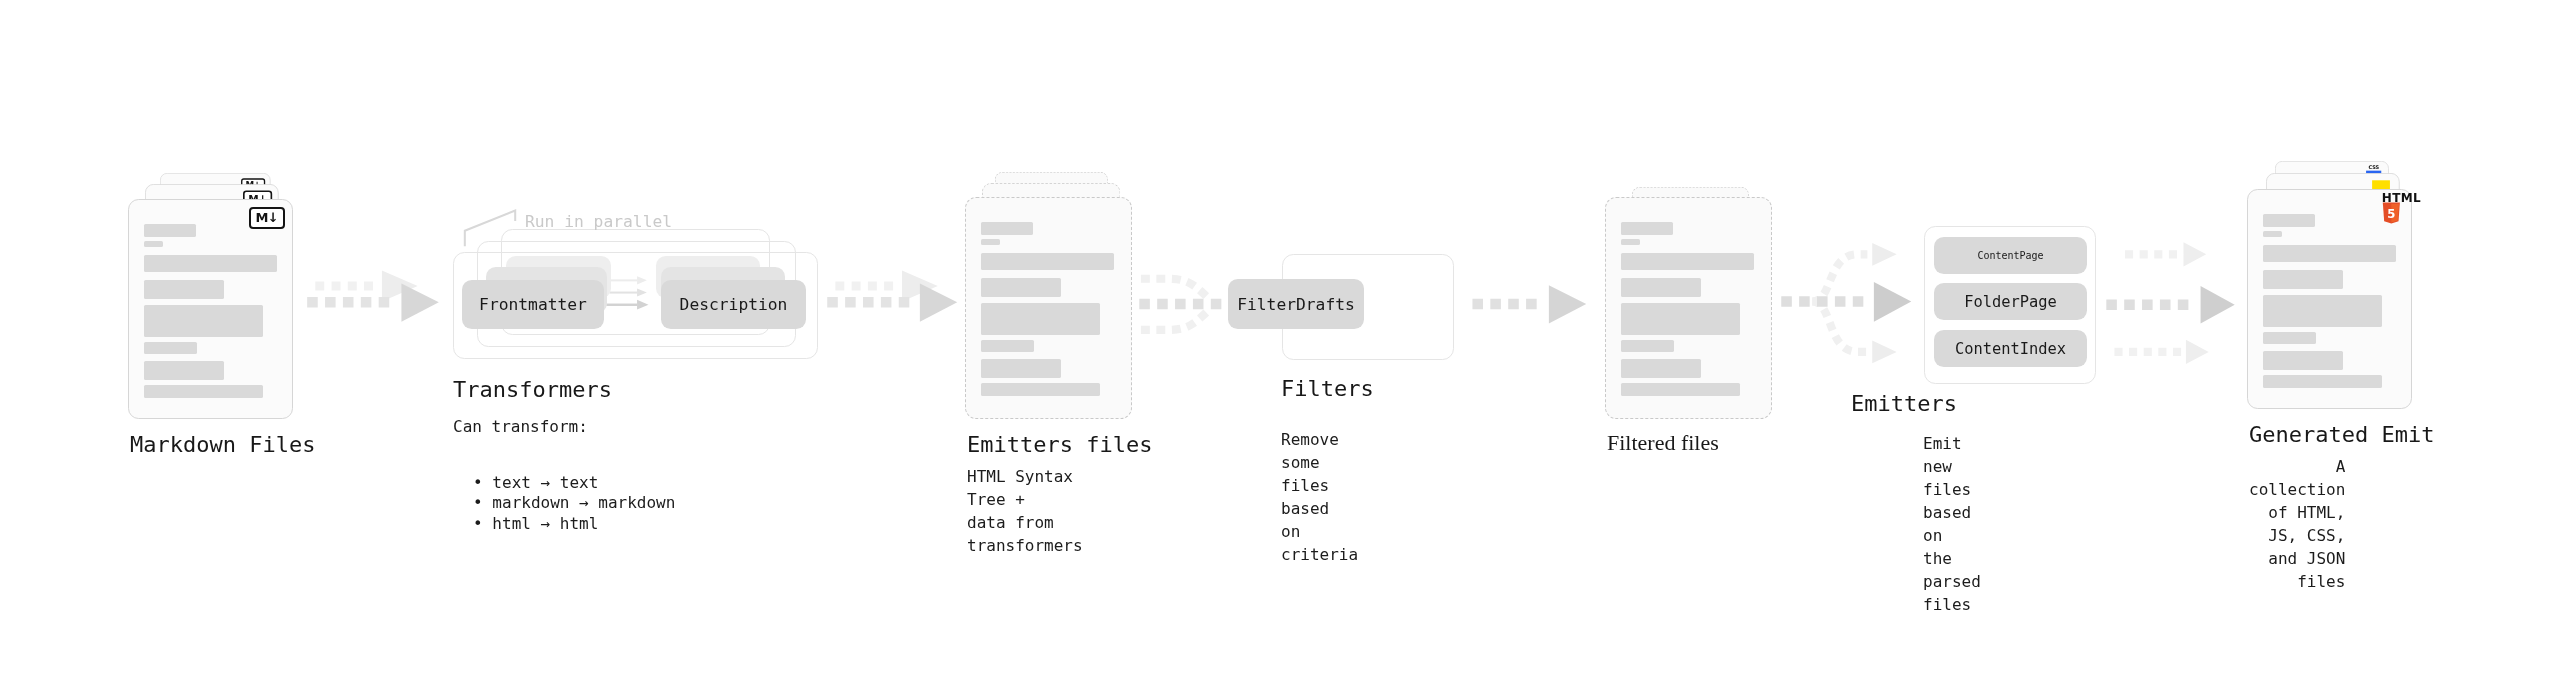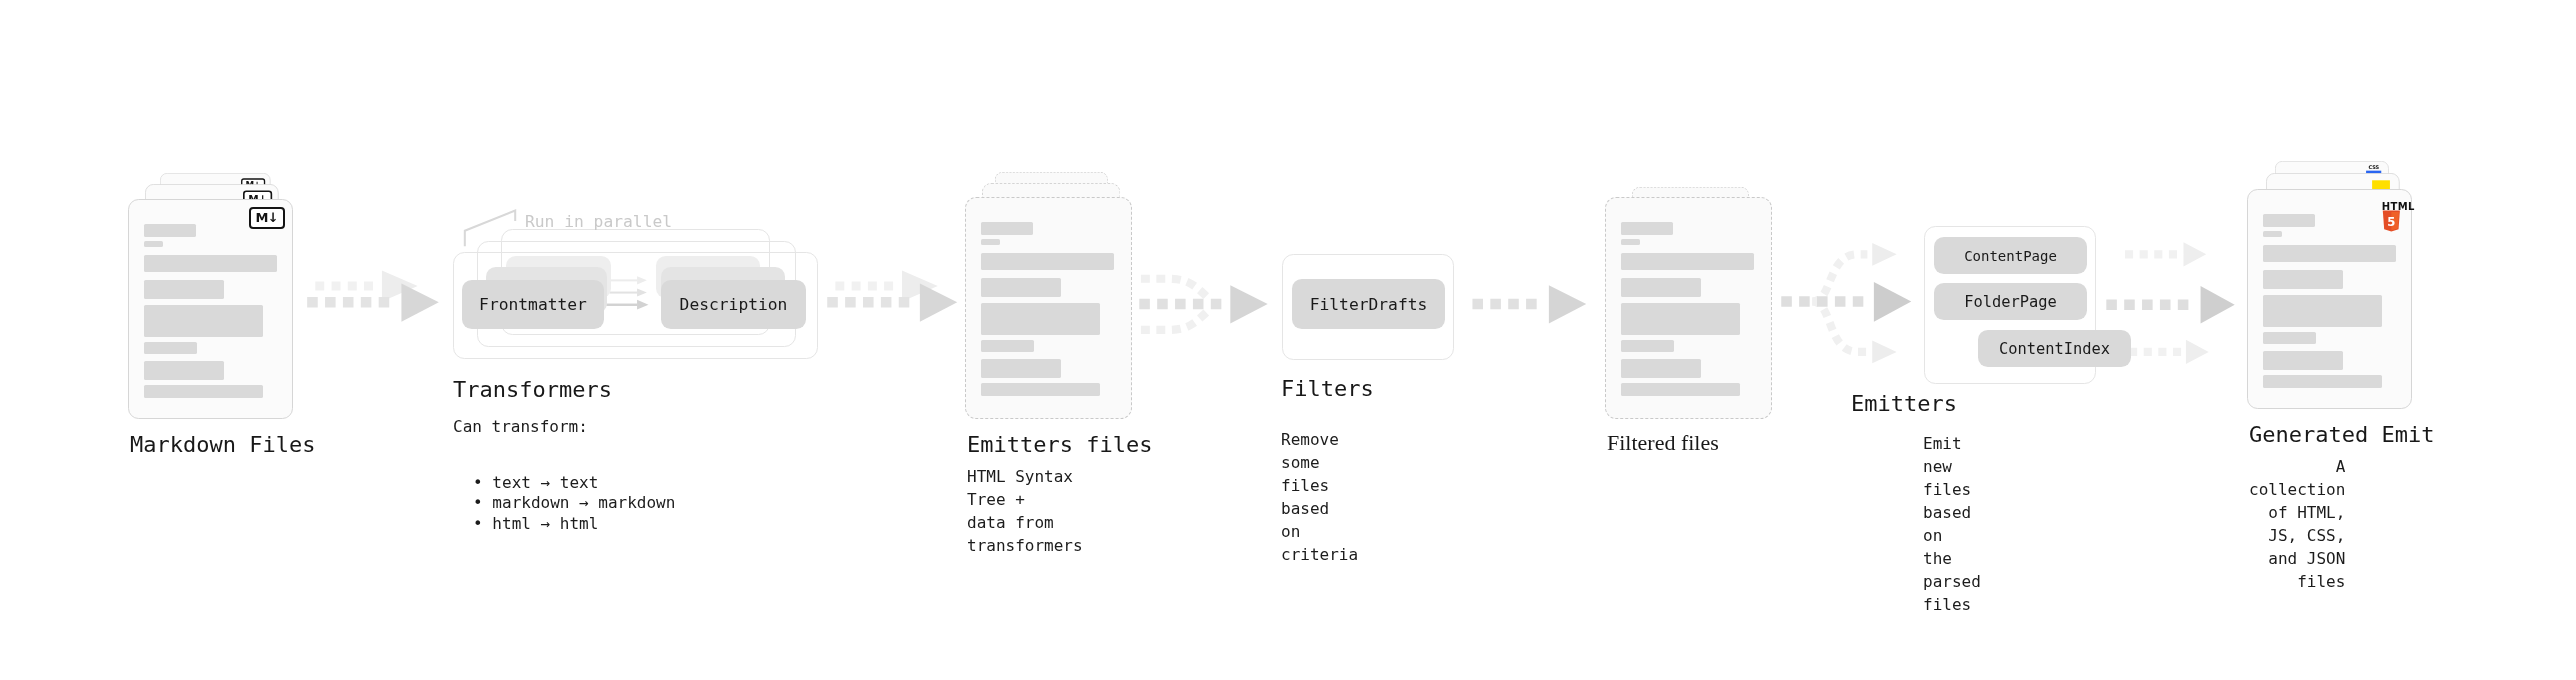--- a/index.html
+++ b/index.html
@@ -27,21 +27,21 @@
   .b7{top:161px;width:80px;height:18.7px;}
   .b8{top:185px;width:119px;height:13px;}
   
   .md-badge{
     position:absolute;top:6.5px;right:7.3px;width:32px;height:18px;
     border:2px solid #141414;border-radius:4.1px;background:#ffffff;
     display:flex;align-items:center;justify-content:center;
     font-family:"DejaVu Sans", sans-serif;font-weight:bold;font-size:13px;color:#141414;letter-spacing:-0.8px;
   }
   .html5-badge{position:absolute;top:4.9px;right:9.8px;width:19.5px;text-align:center;}
-  .html5-label{font-family:"DejaVu Sans", sans-serif;font-weight:bold;font-size:10px;line-height:7.3px;color:#111;letter-spacing:0.4px;margin-top:8px;}
+  .html5-label{font-family:"DejaVu Sans", sans-serif;font-weight:bold;font-size:12px;line-height:7.3px;color:#111;letter-spacing:0.4px;}
   .js-badge{position:absolute;top:8.1px;right:10.6px;width:22px;height:12.2px;background:#ffdf00;}
   .css-badge{position:absolute;top:4.9px;right:9.8px;width:22px;text-align:center;}
   .css-text{font-family:"DejaVu Sans", sans-serif;font-weight:bold;font-size:7.3px;line-height:7.3px;color:#111;}
   .css-bar{height:4.1px;margin-top:0.8px;background:#2965f1;}
   
   .group-box{position:absolute;border:1.6px solid #e5e5e5;border-radius:11.4px;background:transparent;box-sizing:border-box;}
   .group-box.filled{background:#ffffff;}
   .chip{
     position:absolute;background:#d9d9d9;border-radius:9.8px;
     display:flex;align-items:center;justify-content:center;
@@ -181,21 +181,21 @@
     <i class="bar b7"></i>
     <i class="bar b8"></i>
   </div>
   <div class="node-label" style="left:967px;top:432px;">Emitters files</div>
   <div class="node-desc" style="left:967px;top:465px;">HTML Syntax Tree +
 data from transformers</div>
 </div>
 
 <div class="z2 abs">
   <div class="group-box filled" style="left:1282px;top:254px;width:172px;height:106px;"></div>
-  <div class="chip" style="left:1292px;top:279px;width:153px;height:50px;">FilterDrafts</div>
+  <div class="chip" style="left:1228px;top:279px;width:136px;height:50px;">FilterDrafts</div>
   <div class="node-label" style="left:1281px;top:376px;">Filters</div>
   <div class="node-desc" style="left:1281px;top:428px;">Remove some files based
 on criteria</div>
 </div>
 
 <div class="z2 abs">
   <div class="file-card dashed" style="left:1632px;top:187px;transform:scale(0.7);"></div>
   <div class="file-card dashed" style="left:1605px;top:197px;">
     <i class="bar b1"></i>
     <i class="bar b2"></i>
@@ -204,23 +204,23 @@
     <i class="bar b5"></i>
     <i class="bar b6"></i>
     <i class="bar b7"></i>
     <i class="bar b8"></i>
   </div>
   <div class="node-label" style="left:1607px;top:430px;font-family:Liberation Serif, serif;">Filtered files</div>
 </div>
 
 <div class="z2 abs">
   <div class="group-box filled" style="left:1924px;top:226px;width:172px;height:158px;"></div>
-  <div class="chip" style="left:1934px;top:237px;width:153px;height:37px;font-size:14px;">ContentPage</div>
+  <div class="chip" style="left:1934px;top:237px;width:153px;height:37px;font-size:10px;">ContentPage</div>
   <div class="chip" style="left:1934px;top:283px;width:153px;height:37px;font-size:15.4px;">FolderPage</div>
-  <div class="chip" style="left:1934px;top:330px;width:153px;height:37px;font-size:15.4px;margin-left:44px;">ContentIndex</div>
+  <div class="chip" style="left:1934px;top:330px;width:153px;height:37px;font-size:15.4px;">ContentIndex</div>
   <div class="node-label" style="left:1851px;top:391px;">Emitters</div>
   <div class="node-desc" style="left:1923px;top:432px;">Emit new files based on
 the parsed files</div>
 </div>
 
 <div class="z2 abs">
   <div class="file-card" style="left:2275px;top:161px;transform:scale(0.69);">
     <div class="css-badge">
       <div class="css-text">CSS</div>
       <div class="css-bar" style="background-color: rgb(41, 101, 241);"></div>

